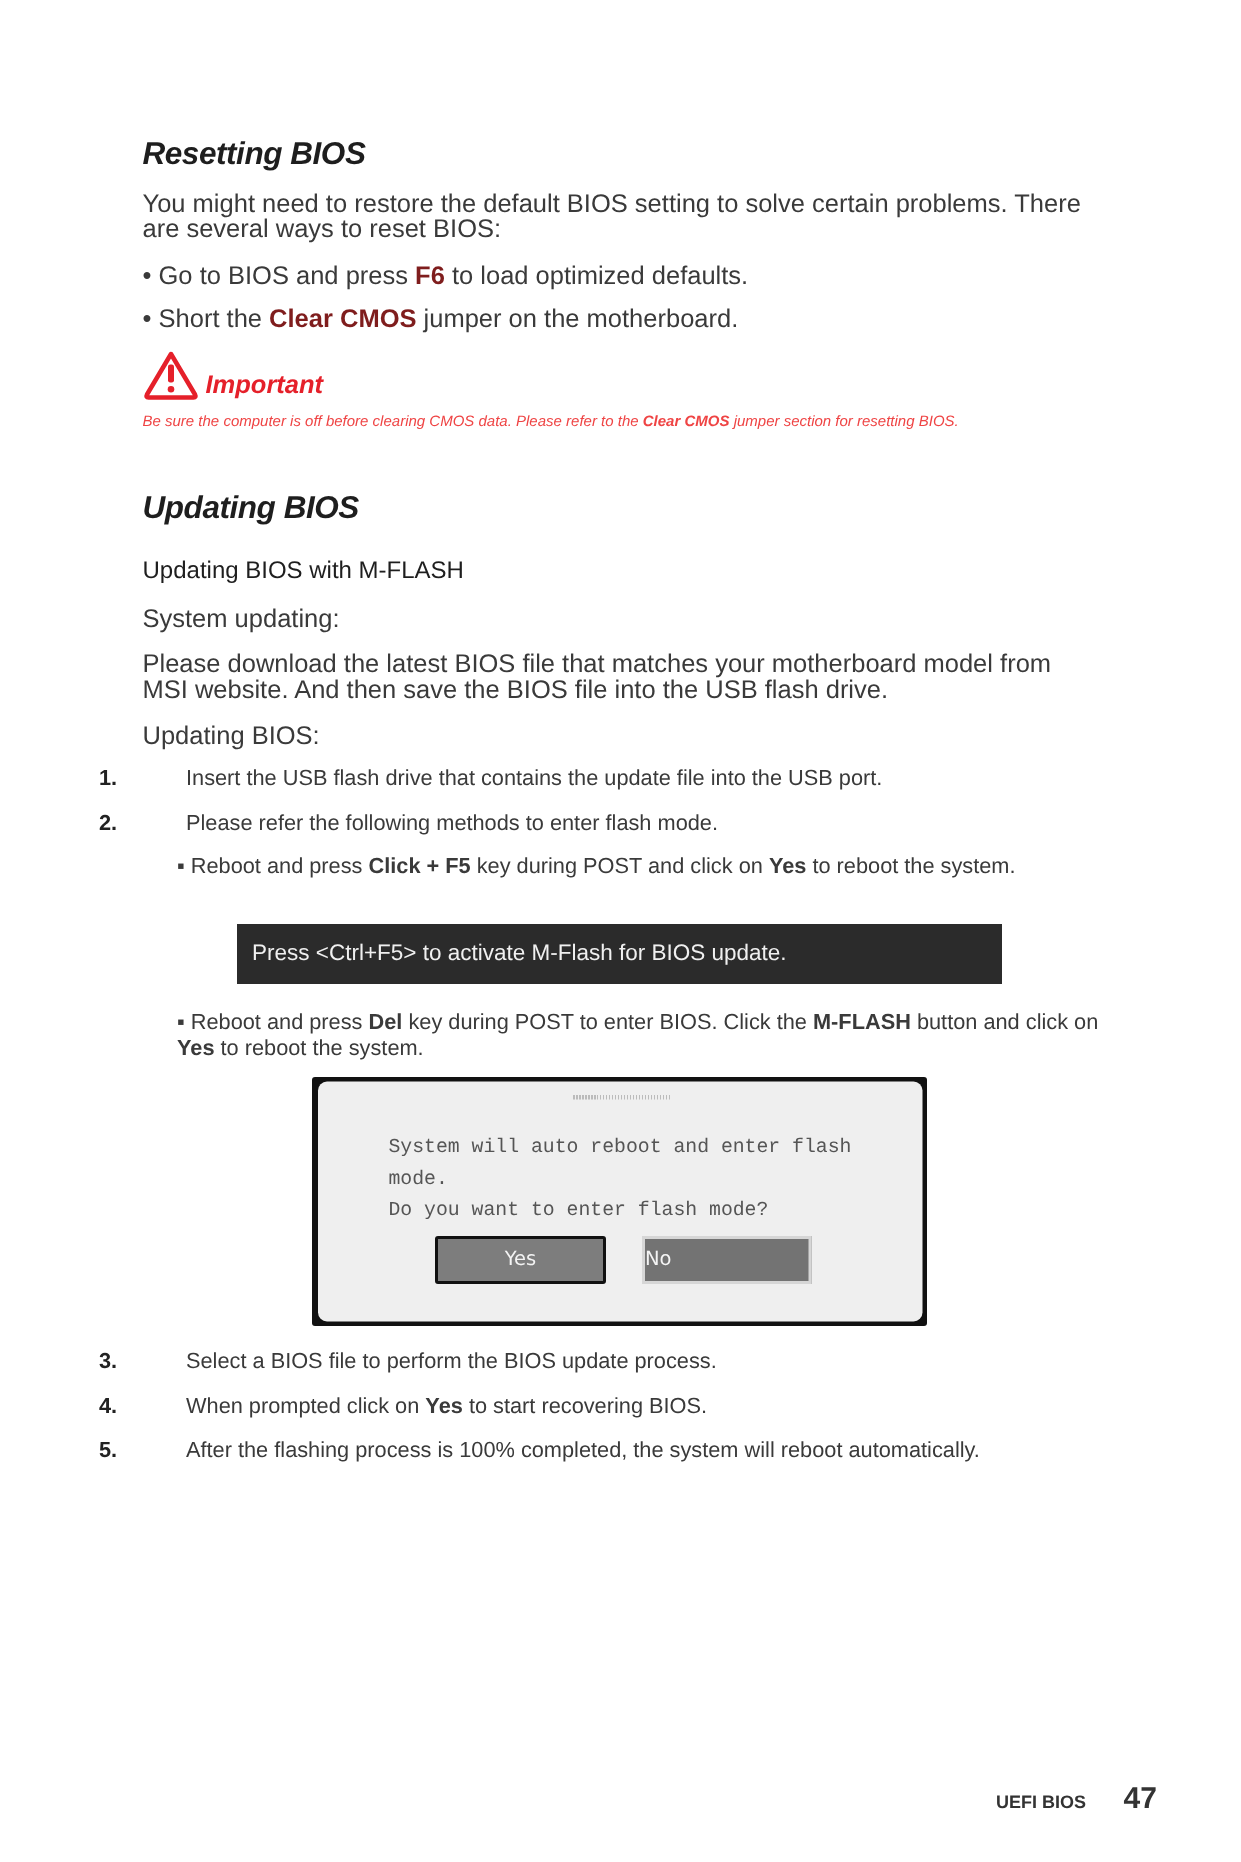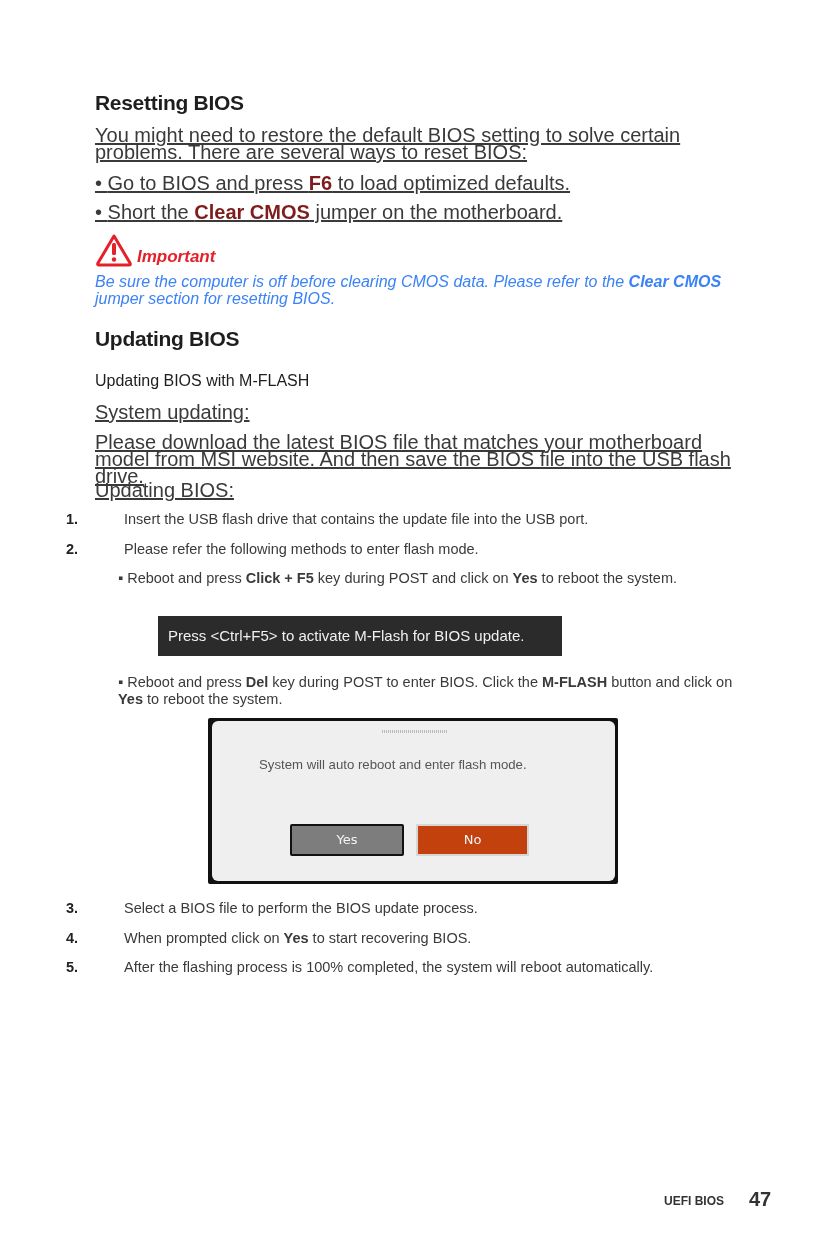--- a/index.html
+++ b/index.html
@@ -1,33 +1,33 @@
 <!DOCTYPE html>
 <html><head>
 <meta charset="utf-8">
 <style>
   html, body { margin:0; padding:0; background:#fff; }
   body { width:827px; height:1241px; position:relative; font-family:"Liberation Sans", sans-serif; color:#333; }
   .abs { position:absolute; }
-  h1 { position:absolute; margin:0; font-size:21px; font-weight:bold; color:#1e1e1e; letter-spacing:-0.3px; }
+  h1 { position:absolute; margin:0; font-size:21px; font-weight:bold; color:#1e1e1e; letter-spacing:-0.3px;font-style:italic; }
   h2 { position:absolute; margin:0; font-size:16px; font-weight:normal; color:#1e1e1e; }
-  .p { position:absolute; left:95px; width:640px; font-size:20px; line-height:17px; color:#3a3a3a;text-decoration:underline; }
+  .p { position:absolute; left:95px; width:640px; font-size:17px; line-height:17px; color:#3a3a3a; }
   .p b { color:#7f1d1d; }
   .imp-label { position:absolute; left:137px; top:247px; font-size:17px; font-weight:bold; font-style:italic; color:#e5202a; }
-  .imp-text { position:absolute; left:95px; top:273px; width:640px; font-size:16px; line-height:17px; font-style:italic; color:#3b82f6; }
+  .imp-text { position:absolute; left:95px; top:273px; width:640px; font-size:10px; line-height:17px; font-style:italic; color:#ef4444; }
   .num { font-weight:bold; color:#222; display:inline-block; width:29px; }
   .step { position:absolute; left:95px; width:640px; font-size:14.5px; line-height:17px; color:#3a3a3a; padding-left:29px; text-indent:-29px; }
   .sub { position:absolute; left:118px; width:620px; font-size:14.5px; line-height:17px; color:#3a3a3a; }
-  .postbar { position:absolute; left:158px; top:616px; width:404px; height:40px; background:#2b2b2b; color:#f0f0f0; font-size:15px; line-height:40px; padding-left:10px; box-sizing:border-box; }
+  .postbar { position:absolute; left:158px; top:616px; width:510px; height:40px; background:#2b2b2b; color:#f0f0f0; font-size:15px; line-height:40px; padding-left:10px; box-sizing:border-box; }
   .dialog-frame { position:absolute; left:208px; top:718px; width:410px; height:166px; background:#111; border-radius:2px; }
   .dialog { position:absolute; left:212px; top:721px; width:403px; height:160px; background:#efefef; border-radius:6px; }
   .grip { position:absolute; left:170px; top:9px; width:66px; height:3px; background:repeating-linear-gradient(90deg,#bbb 0 1px,transparent 1px 2px); }
-  .dlg-text { position:absolute; left:47px; top:33px; font-family:Liberation Sans, sans-serif; font-size:13.2px; line-height:21px; color:#555; }
+  .dlg-text { position:absolute; left:47px; top:33px; font-family:Liberation Mono, monospace; font-size:13.2px; line-height:21px; color:#555; }
   .btn-yes { position:absolute; left:78px; top:103px; width:114px; height:32px; background:#7d7d7d; border:2px solid #111; border-radius:2px; box-sizing:border-box; color:#f4f4f4; font-family:"DejaVu Sans", sans-serif; font-size:13px; text-align:center; line-height:28px; }
-  .btn-no { position:absolute; left:204px; top:103px; width:113px; height:32px; background:#c2410c; border:2px solid #d6d6d6; box-sizing:border-box; color:#f4f4f4; font-family:"DejaVu Sans", sans-serif; font-size:13px; text-align:center; line-height:28px; }
+  .btn-no { position:absolute; left:216px; top:103px; width:113px; height:32px; background:#737373; border:2px solid #d6d6d6; box-sizing:border-box; color:#f4f4f4; font-family:"DejaVu Sans", sans-serif; font-size:13px; line-height:28px; }
   .footer-label { position:absolute; left:664px; top:1194px; font-size:12px; font-weight:bold; color:#333; }
   .footer-page { position:absolute; left:749px; top:1188px; font-size:20px; font-weight:bold; color:#333; }
 </style>
 </head>
 <body>
 
 <h1 class="abs" style="left:95px;top:91px;">Resetting BIOS</h1>
 <div class="p" style="top:127px;">You might need to restore the default BIOS setting to solve certain problems. There are several ways to reset BIOS:</div>
 
 <div class="p" style="top:175px;">
@@ -65,20 +65,21 @@
 
 <div class="sub" style="top:674px;">
   <span>▪ </span><span>Reboot and press </span><b>Del</b><span> key during POST to enter BIOS. Click the </span><b>M-FLASH</b><span> button and click on </span><b>Yes</b><span> to reboot the system.</span>
 </div>
 
 <div class="dialog-frame"></div>
 <div class="dialog">
   <div class="grip"></div>
   <div class="dlg-text">
     <div>System will auto reboot and enter flash mode.</div>
+    <div>Do you want to enter flash mode?</div>
   </div>
   <div class="btn-yes">Yes</div>
   <div class="btn-no">No</div>
 </div>
 
 <div class="step" style="top:900px;"><span class="num">3.</span><span>Select a BIOS file to perform the BIOS update process.</span></div>
 <div class="step" style="top:930px;"><span class="num">4.</span><span>When prompted click on </span><b>Yes</b><span> to start recovering BIOS.</span></div>
 <div class="step" style="top:959px;width:560px;"><span class="num">5.</span><span>After the flashing process is 100% completed, the system will reboot automatically.</span></div>
 
 <div class="footer-label">UEFI BIOS</div>

